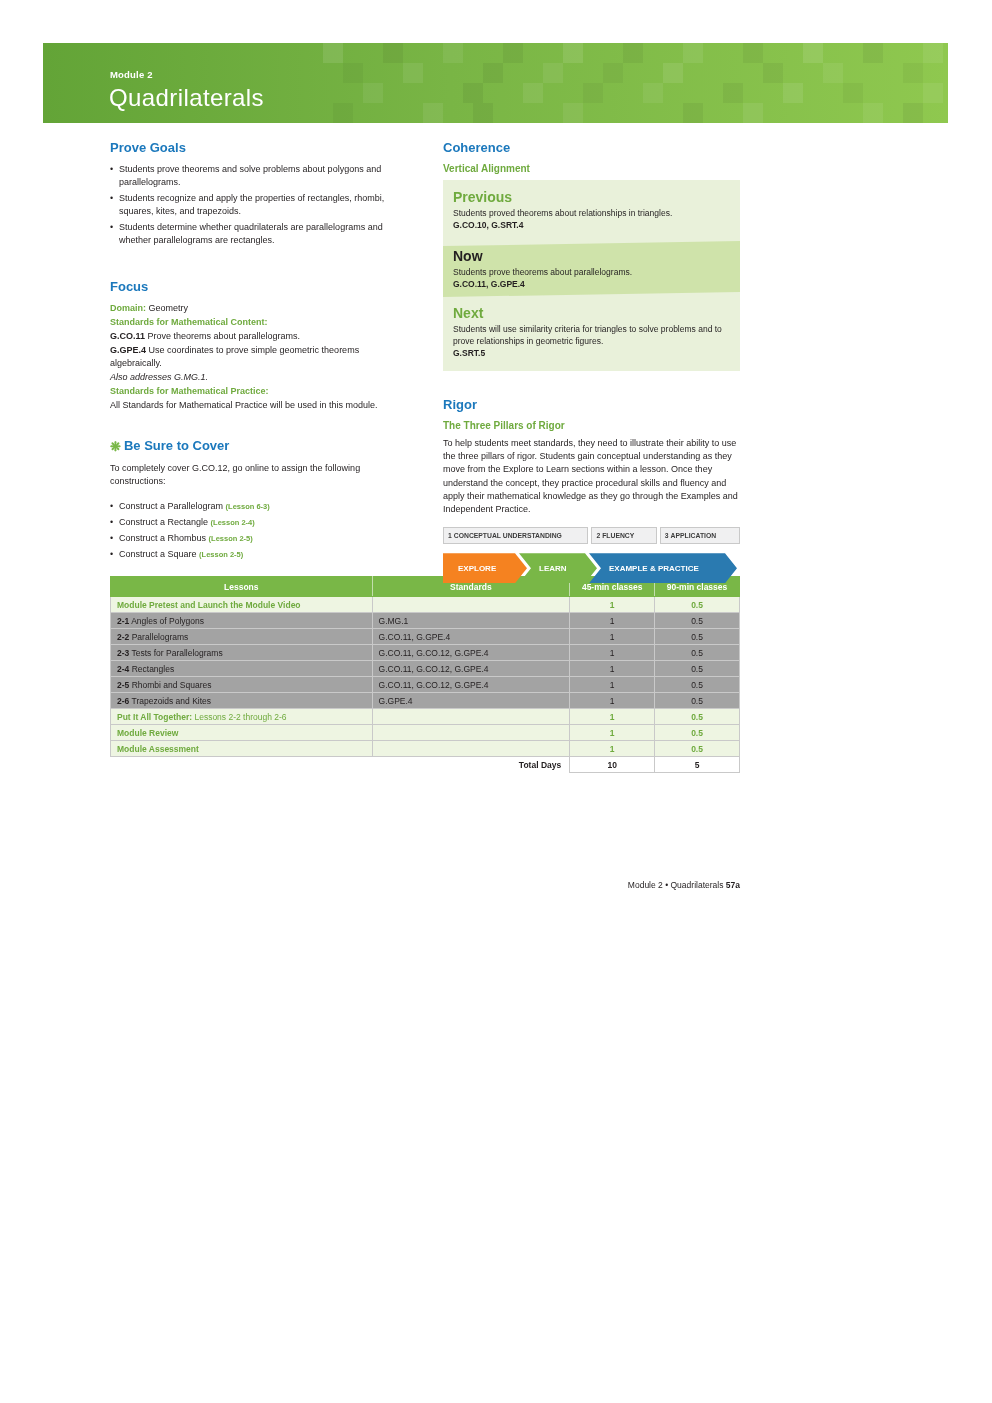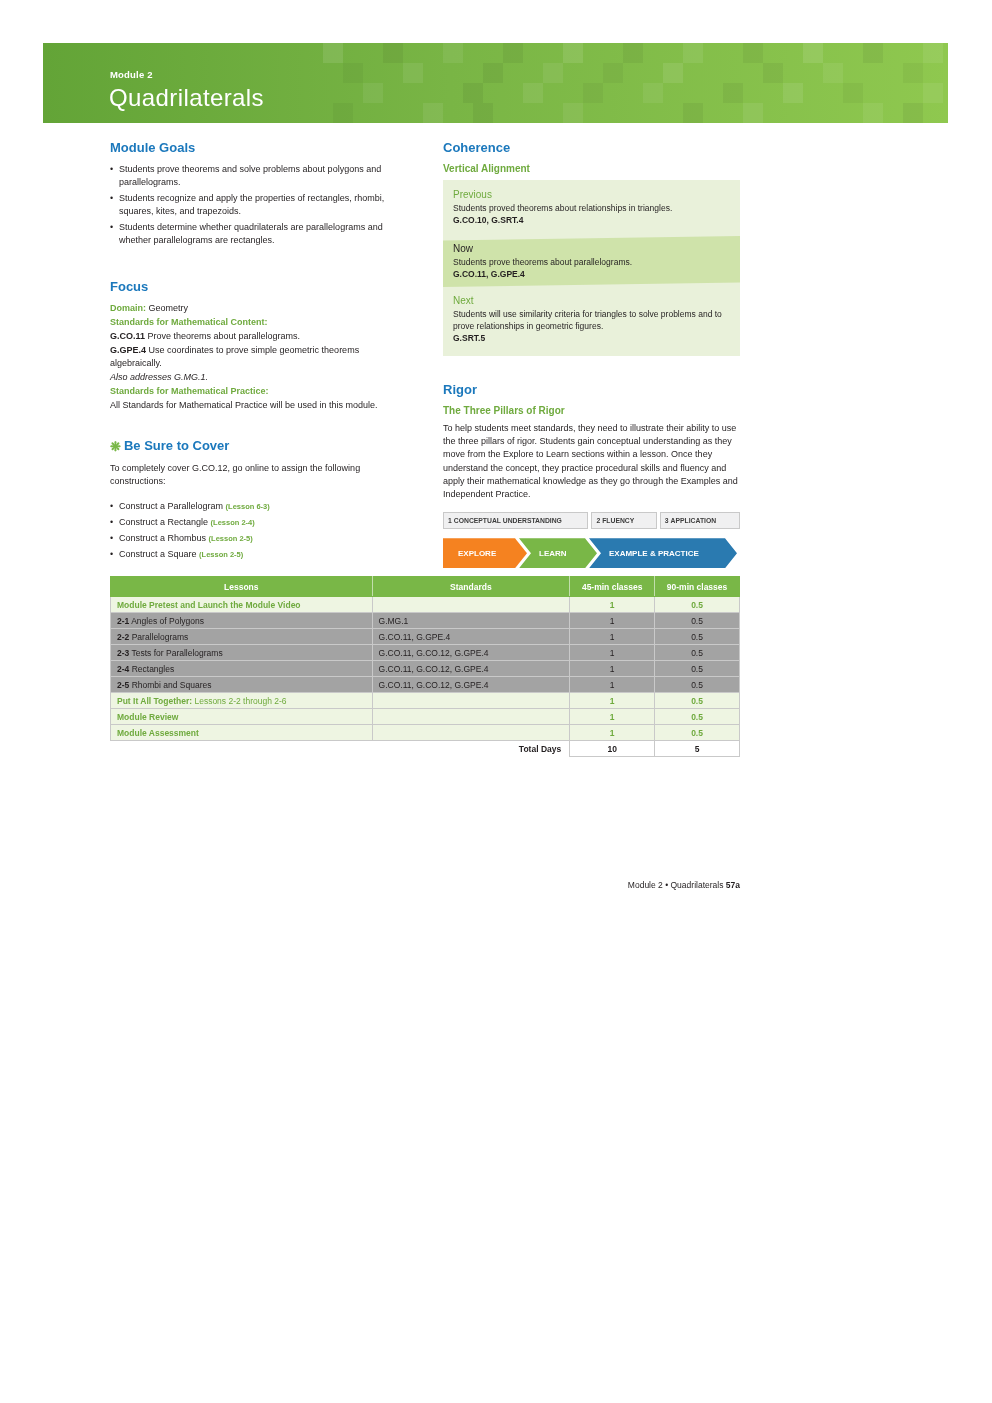--- a/index.html
+++ b/index.html
@@ -32,21 +32,21 @@
 
   .goals-block { margin-bottom:32px; }
   .focus-block { margin-bottom:26px; }
   .focus-block p { margin-bottom:1px; }
   .lesson-ref { color:#6faa3e; font-size:7.5px; font-weight:bold; }
   .flower { color:#79b747; font-size:13px; margin-right:3px; vertical-align:-1px; }
   .besure-intro { margin:2px 0 12px 0; }
 
   
   .coh-box { background:#e9f1da; margin-top:6px; padding:9px 10px 10px 10px; margin-bottom:26px; }
-  .coh-label { font-size:10px; font-weight:normal; color:#6faa3e; margin-bottom:2px; }
+  .coh-label { font-size:14px; font-weight:bold; color:#6faa3e; margin-bottom:2px; }
   .now-label { color:#231f20; }
   .coh-text { font-size:8.5px; line-height:12px; }
   .coh-codes { font-size:8.5px; font-weight:bold; line-height:12px; }
   .now-band { background:#cfe3aa; margin:8px -10px; padding:7px 10px;
               clip-path:polygon(0 9%, 100% 0, 100% 91%, 0 100%); }
   .coh-row.plain { padding:0 0 2px 0; }
 
   
   .rigor-body { margin-bottom:11px; line-height:13.2px; }
   .pillars { display:flex; gap:3px; margin-bottom:9px; }
@@ -130,21 +130,21 @@
       <rect x="820" y="60" width="20" height="20" fill="#ffffff" opacity="0.07"></rect>
         <rect x="860" y="60" width="20" height="20" fill="#000000" opacity="0.05"></rect>
     </svg>
     <div class="module-label">Module 2</div>
     <h1 class="module-title">Quadrilaterals</h1>
   </header>
 
   <section class="col-left">
 
     <div class="goals-block">
-      <h2 class="sec">Module Goals</h2>
+      <h2 class="sec">Prove Goals</h2>
       <ul class="dots" id="goals-list">
           <li>Students prove theorems and solve problems about polygons and parallelograms.</li>
           <li>Students recognize and apply the properties of rectangles, rhombi, squares, kites, and trapezoids.</li>
           <li>Students determine whether quadrilaterals are parallelograms and whether parallelograms are rectangles.</li>
         </ul>
     </div>
 
     <div class="focus-block">
       <h2 class="sec">Focus</h2>
       <p>
@@ -264,20 +264,26 @@
             <td class="c-std">G.CO.11, G.CO.12, G.GPE.4</td>
             <td class="c-num">1</td>
             <td class="c-num">0.5</td>
           </tr>
           <tr>
             <td class="c-lesson"><b>2-5</b> Rhombi and Squares</td>
             <td class="c-std">G.CO.11, G.CO.12, G.GPE.4</td>
             <td class="c-num">1</td>
             <td class="c-num">0.5</td>
           </tr>
+          <tr>
+            <td class="c-lesson"><b>2-6</b> Trapezoids and Kites</td>
+            <td class="c-std">G.GPE.4</td>
+            <td class="c-num">1</td>
+            <td class="c-num">0.5</td>
+          </tr>
           <tr class="section-row">
             <td class="c-lesson"><b>Put It All Together:</b><span class="normal"> Lessons 2-2 through 2-6</span></td>
             <td class="c-std"></td>
             <td class="c-num">1</td>
             <td class="c-num">0.5</td>
           </tr>
           <tr class="section-row">
             <td class="c-lesson"><b>Module Review</b></td>
             <td class="c-std"></td>
             <td class="c-num">1</td>

